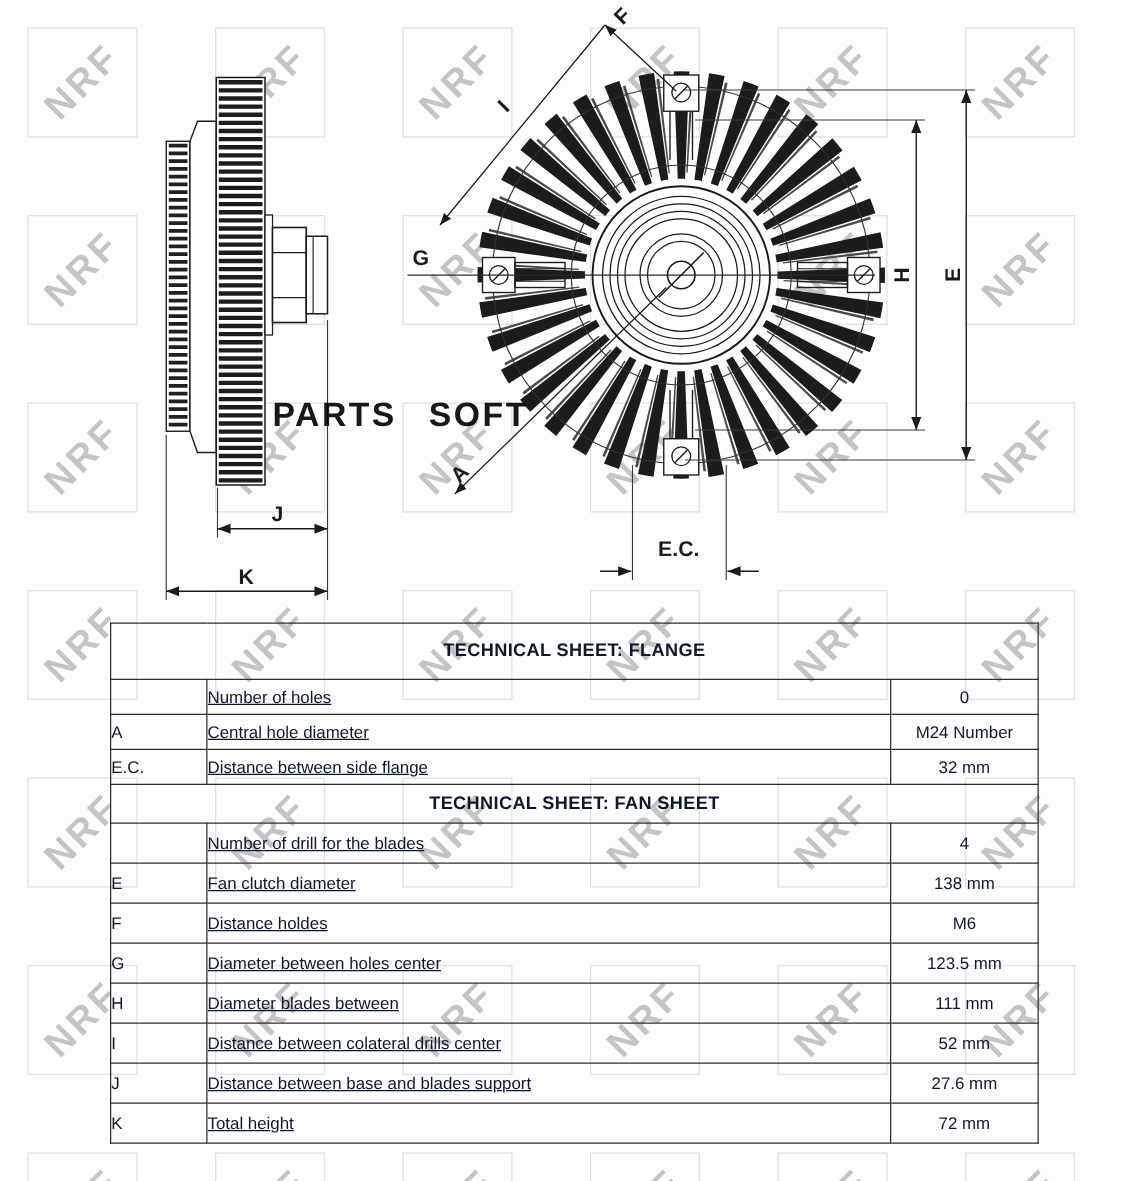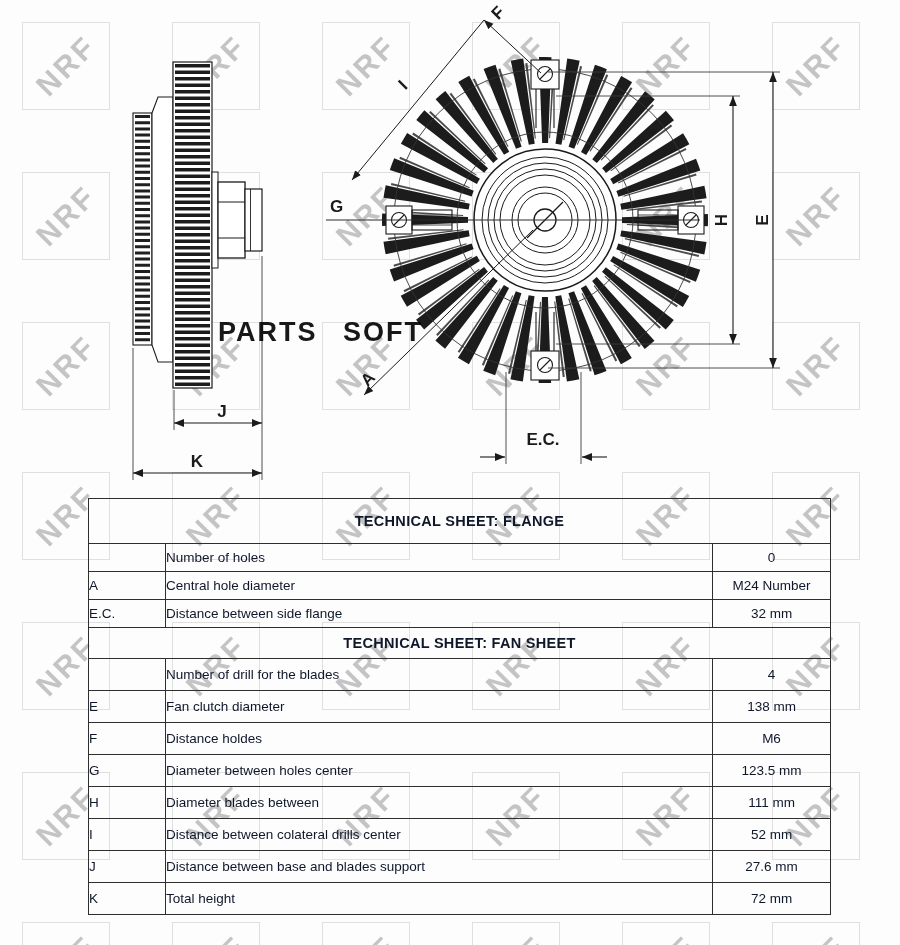--- a/index.html
+++ b/index.html
@@ -39,21 +39,21 @@
   .col-desc{width:547px;}
   .col-val{width:118px;}
   .hdr-row td{
     text-align:center;font-weight:bold;font-size:14.5px;letter-spacing:.3px;
   }
   .row-flange{height:28px;}
   .row-clutch{height:32px;margin-top:32px;}
   .hdr1{height:45px;}
   .hdr2{height:31px;}
   td.key{padding-left:12px;}
-  td.desc{padding-left:12px;}
+  td.desc{padding-left:12px;text-decoration:underline;}
   td.val{text-align:center;}
 </style>
 </head>
 <body>
 
 <div id="watermarks">
     <div class="wm-tile" style="left: 22px; top: 22px;">
       <span class="wm-logo">NRF</span>
     </div>
     <div class="wm-tile" style="left: 172px; top: 22px;">

